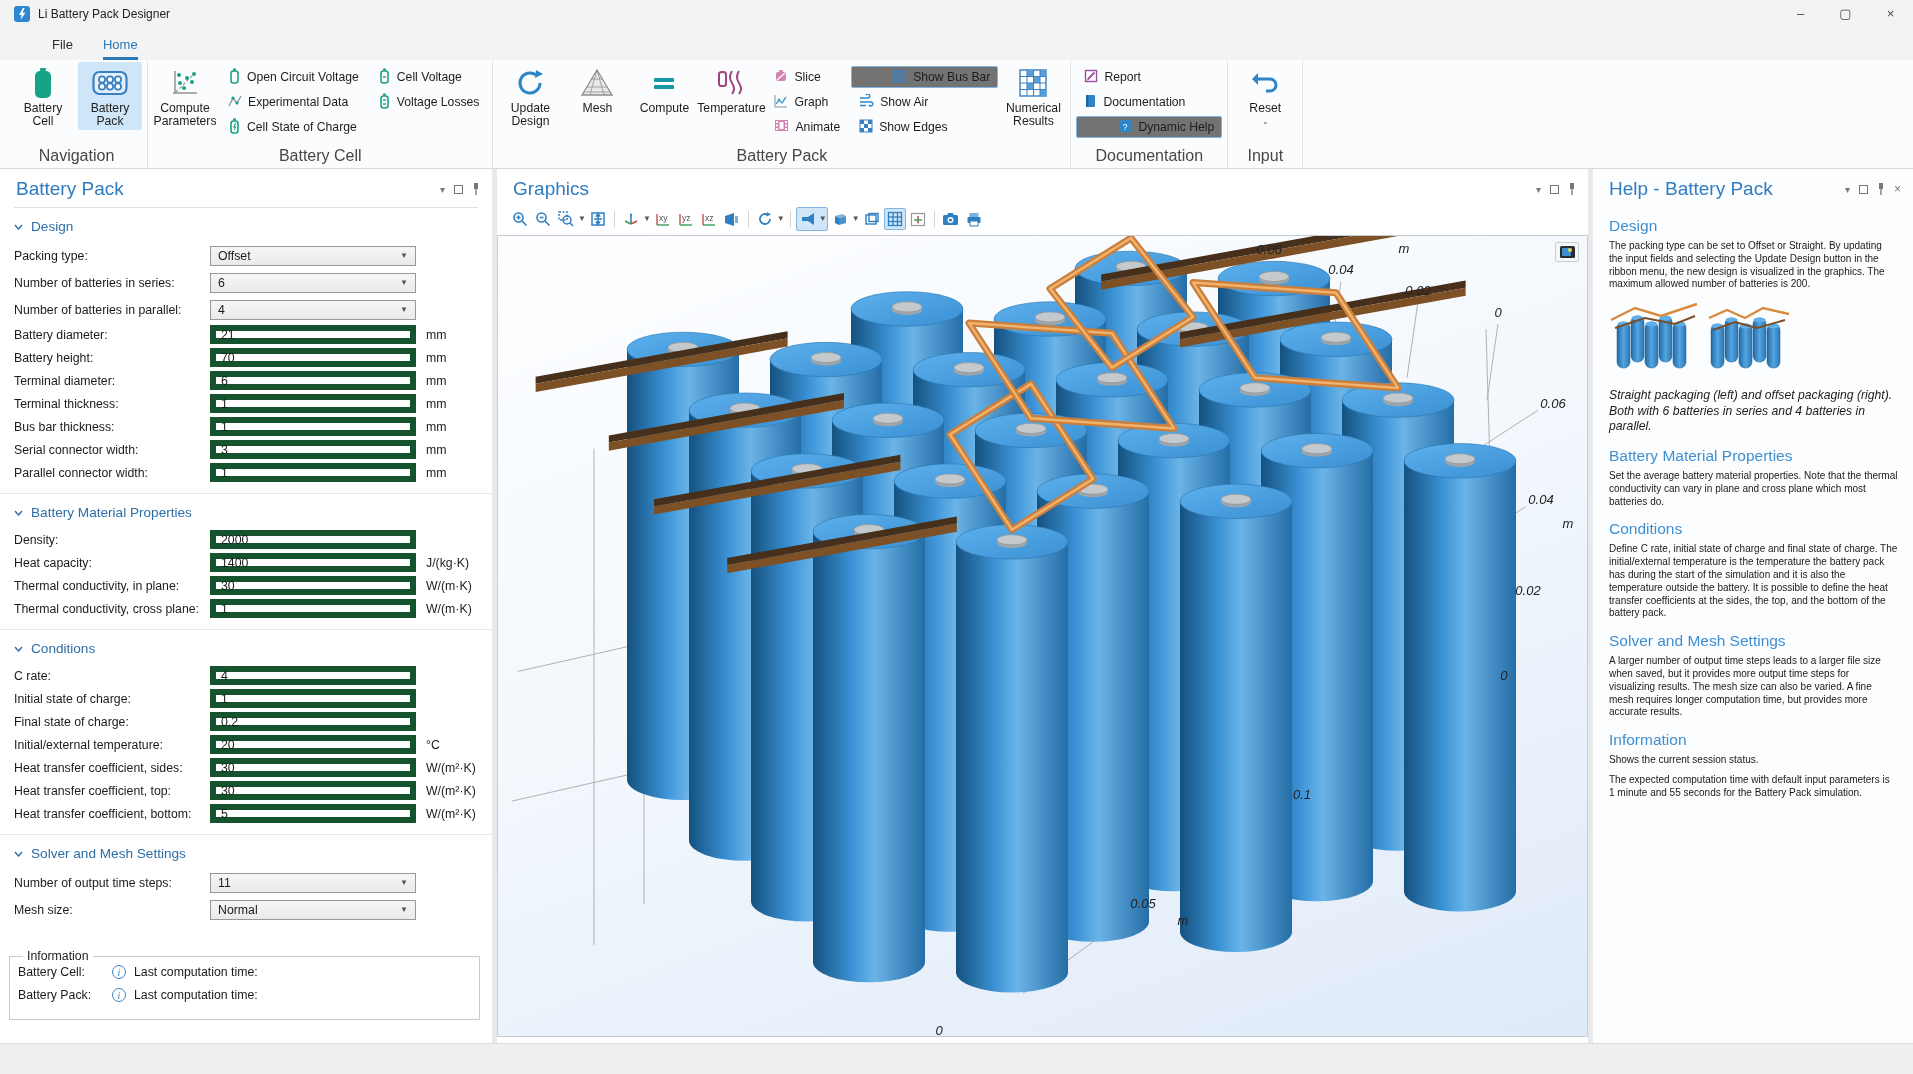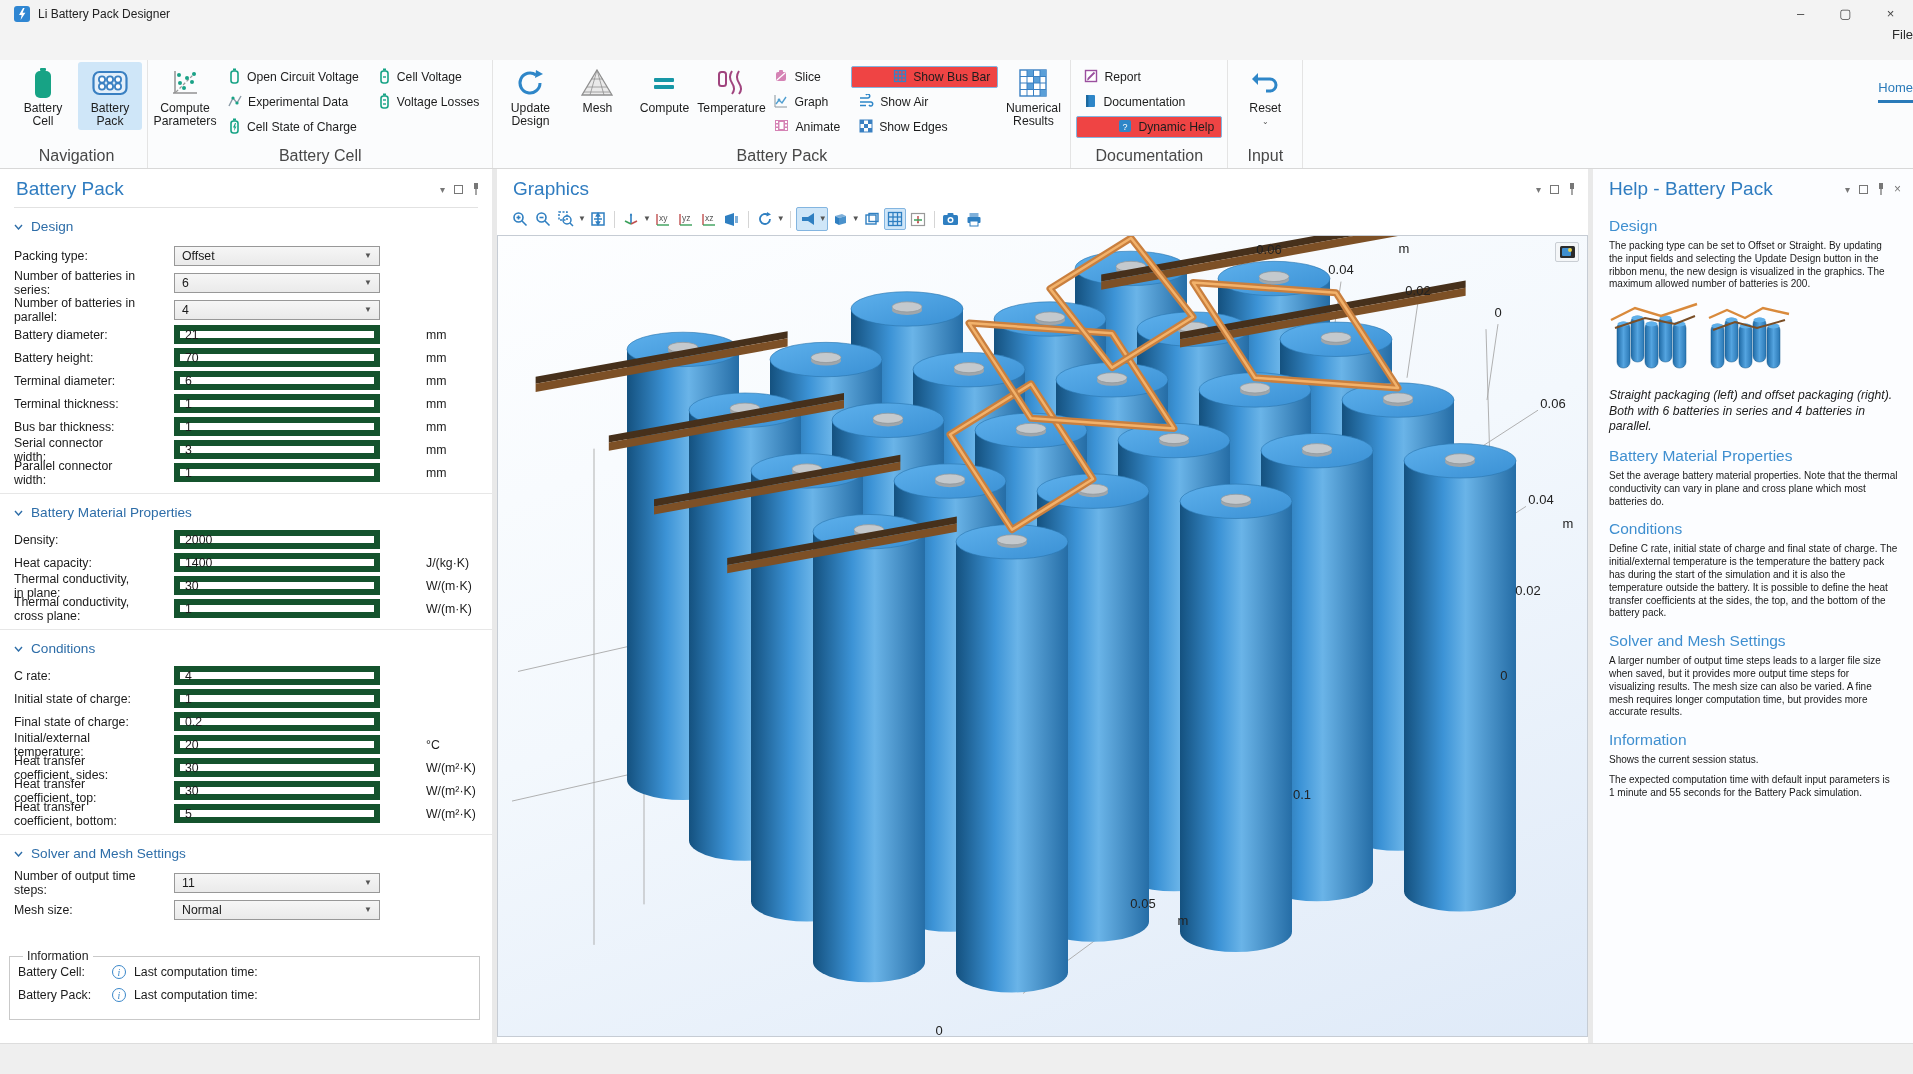--- a/index.html
+++ b/index.html
@@ -7,74 +7,74 @@
   body{font-family:"Liberation Sans","DejaVu Sans",sans-serif;background:#f3f3f3;color:#1b1b1b;}
 
   
   .titlebar{height:27px;display:flex;align-items:center;background:#f3f3f3;}
   .app-icon{margin:0 8px 0 14px;display:flex;}
   .tb-title{font-size:12px;color:#222;}
   .tb-spacer{flex:1;}
   .winbtn{width:45px;height:27px;display:flex;align-items:center;justify-content:center;font-size:13px;color:#444;}
 
   
-  .menubar{height:33px;background:#f3f3f3;display:flex;align-items:flex-end;padding-left:52px;gap:30px;flex-direction:column;}
+  .menubar{height:33px;background:#f3f3f3;display:flex;align-items:flex-end;padding-left:52px;gap:30px;}
   .mtab{font-size:13px;color:#2b2b2b;padding-bottom:8px;}
   .mtab.active{color:#2a7ab9;border-bottom:3px solid #2a7ab9;padding-bottom:5px;}
 
   
   .ribbon{height:109px;background:#fbfcfd;border-bottom:1px solid #d8d8d8;display:flex;align-items:stretch;padding-left:6px;}
   .rgroup{display:flex;flex-direction:column;border-right:1px solid #e4e4e4;padding:2px 5px 0;}
   .rbody{flex:1;display:flex;align-items:flex-start;gap:3px;}
   .rlabel{text-align:center;font-size:16px;color:#474747;padding:2px 4px 3px;}
   .bbtn{display:flex;flex-direction:column;align-items:center;width:64px;padding:5px 2px 2px;gap:3px;font-size:12.2px;line-height:13px;text-align:center;color:#1d1d1d;border-radius:3px;}
   .bbtn .bicon{height:32px;display:flex;align-items:center;justify-content:center;}
   .bbtn.active{background:#cfe6f8;}
   .rcol{display:flex;flex-direction:column;gap:3px;padding-top:4px;}
   .sbtn{display:flex;align-items:center;gap:6px;height:22px;padding:0 7px;font-size:12.2px;color:#1d1d1d;border:1px solid transparent;white-space:nowrap;}
-  .sbtn.active{background:#ef4444;border-color:#83b5e0;border-radius:2px;padding-left:41px;}
+  .sbtn.active{background:#737373;border-color:#83b5e0;border-radius:2px;padding-left:41px;}
   .caret{font-size:8px;color:#555;line-height:8px;}
 
   
   .workspace{display:flex;gap:5px;background:#e9e9e9;height:874px;}
   .panel{background:#fff;display:flex;flex-direction:column;overflow:hidden;}
   .settings-panel{width:492px;}
   .graphics-panel{flex:1;}
   .help-panel{width:320px;background:#fcfdff;}
   .phead{display:flex;align-items:center;padding:9px 12px 5px 16px;}
   .ptitle{font-size:19px;color:#2f7cc0;flex:1;}
   .phbtns{display:flex;align-items:center;gap:9px;color:#777;}
   .phbtn{font-size:10px;display:flex;align-items:center;}
   .sq{width:9px;height:9px;border:1px solid #777;display:inline-block;}
   .hdivider{border-bottom:1px solid #e2e2e2;margin:2px 14px 0;}
 
   
   .shead{display:flex;align-items:center;gap:8px;padding:11px 14px 8px;color:#2d6da8;font-size:13.6px;}
-  .frow{display:flex;align-items:center;height:23px;padding:0 10px 0 14px;gap:36px;}
+  .frow{display:flex;align-items:center;height:23px;padding:0 10px 0 14px;}
   .frow.tall{height:27px;}
   .flabel{flex:1;font-size:12.3px;color:#1b1b1b;}
   .fsel{width:206px;height:20px;background:linear-gradient(#f6f6f6,#eaeaea);border:1px solid #989898;display:flex;align-items:center;padding:0 7px;font-size:12.3px;}
   .fsel .cv{flex:1;}
   .finp{width:206px;height:19px;border:6px solid #14532d;background:#fff;display:flex;align-items:center;padding:0 5px;font-size:12.3px;}
   .funit{width:66px;padding-left:10px;font-size:12.3px;}
   .sdiv{border-top:1px solid #e7e7e7;margin-top:9px;}
   .infobox{border:1px solid #c9c9c9;margin:26px 12px 0 9px;padding:2px 8px 8px;}
   .infobox legend{font-size:12.3px;color:#222;padding:0 4px;margin-left:5px;}
   .irow{display:flex;height:23px;font-size:12.3px;gap:8px;}
   .ilabel{width:86px;}
   .iicon{width:14px;height:14px;border:1.3px solid #3a87c9;border-radius:50%;color:#3a87c9;font-family:"Liberation Serif",serif;font-style:italic;font-size:10px;display:flex;align-items:center;justify-content:center;}
 
   
   .gtoolbar{display:flex;align-items:center;gap:1px;padding:2px 8px 4px 12px;}
   .tbtn{width:22px;height:22px;display:flex;align-items:center;justify-content:center;border:1px solid transparent;border-radius:2px;}
   .tbtn.active{background:#cfe6f8;border-color:#83b5e0;}
   .tsep{width:1px;height:17px;background:#d5d5d5;margin:0 4px;}
   .tgrp{display:flex;align-items:center;border:1px solid transparent;border-radius:2px;}
   .tgrp.active{background:#cfe6f8;border-color:#83b5e0;}
-  .gcanvas{flex:1;margin:0 0 6px;border:1px solid #c6ccd4;background:linear-gradient(160deg,#fdfeff 0%,#f3f8fd 45%,#dfeaf8 100%);position:relative;}
+  .gcanvas{flex:1;margin:0 0 6px;border:1px solid #c6ccd4;background:linear-gradient(160deg,#fdfeff 0%,#f3f8fd 45%,#dfeaf8 100%);position:relative;font-style:italic;}
   .gcanvas svg.scene{position:absolute;left:0;top:0;width:100%;height:100%;}
   .plotwin{position:absolute;top:6px;right:8px;width:24px;height:20px;background:#f4f6f8;border:1px solid #c9ced4;border-radius:2px;display:flex;align-items:center;justify-content:center;}
   .axlbl{font-size:13px;fill:#222;}
 
   
   .help-scroll{padding:0 15px 10px 16px;overflow:hidden;}
   .help-h{color:#3f8fd0;font-size:15.5px;font-weight:400;margin:12px 0 5px;}
   .help-p{font-size:10px;color:#191919;line-height:1.28;margin:3px 0 7px;}
   .thumbrow{display:flex;gap:6px;margin:4px 0 6px;}
   .help-cap{font-size:12.2px;font-style:italic;color:#1c1c1c;line-height:1.28;margin:2px 0 4px;}

